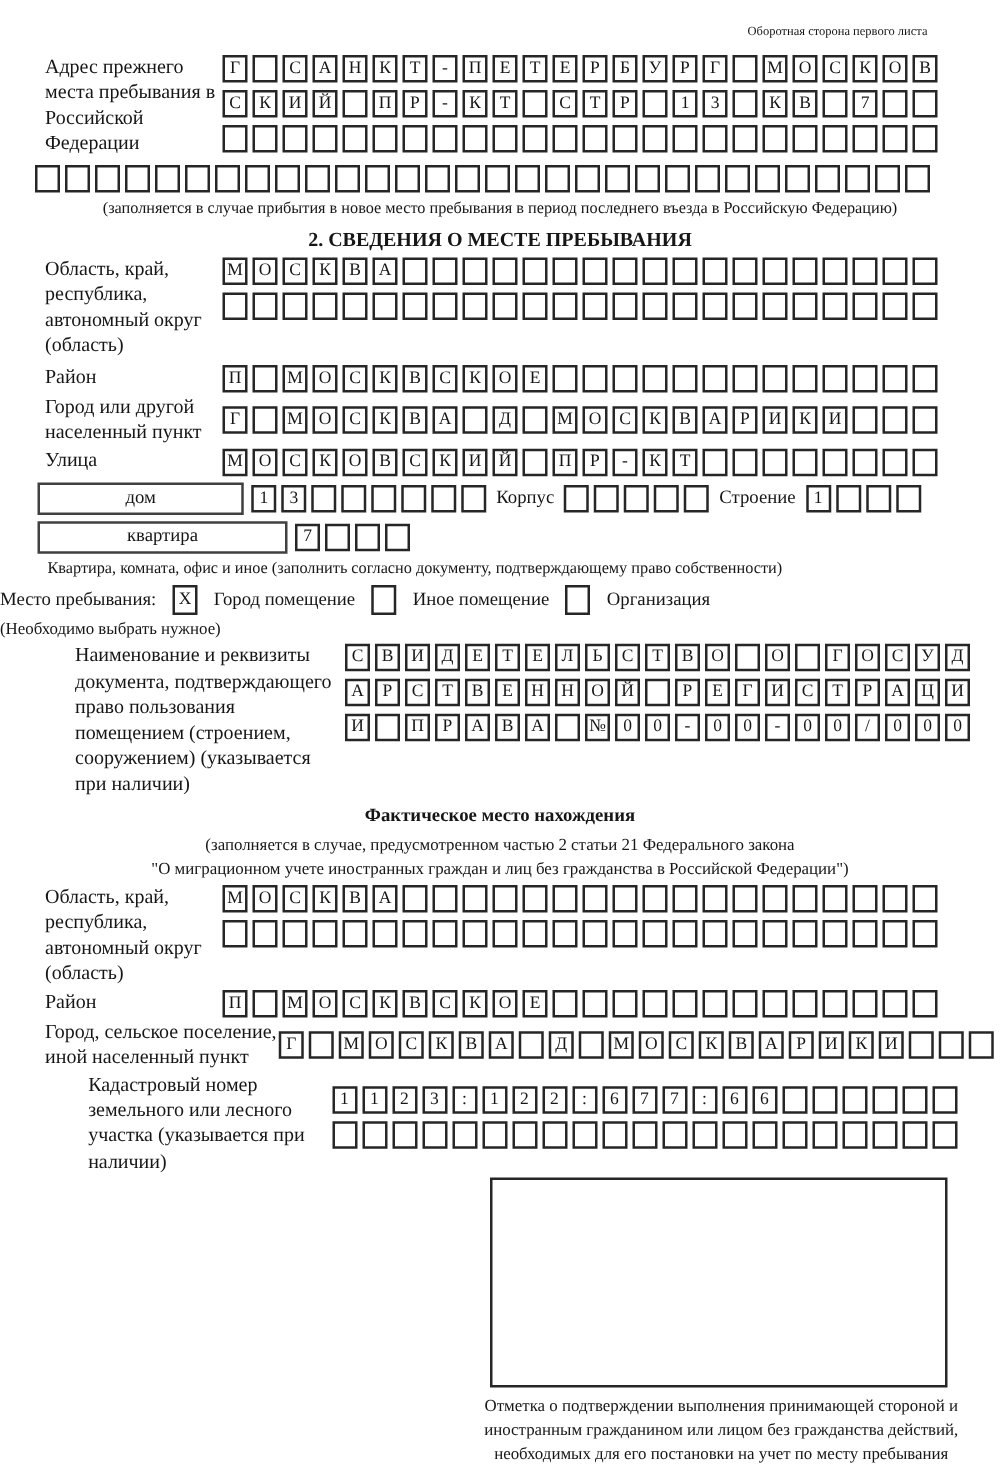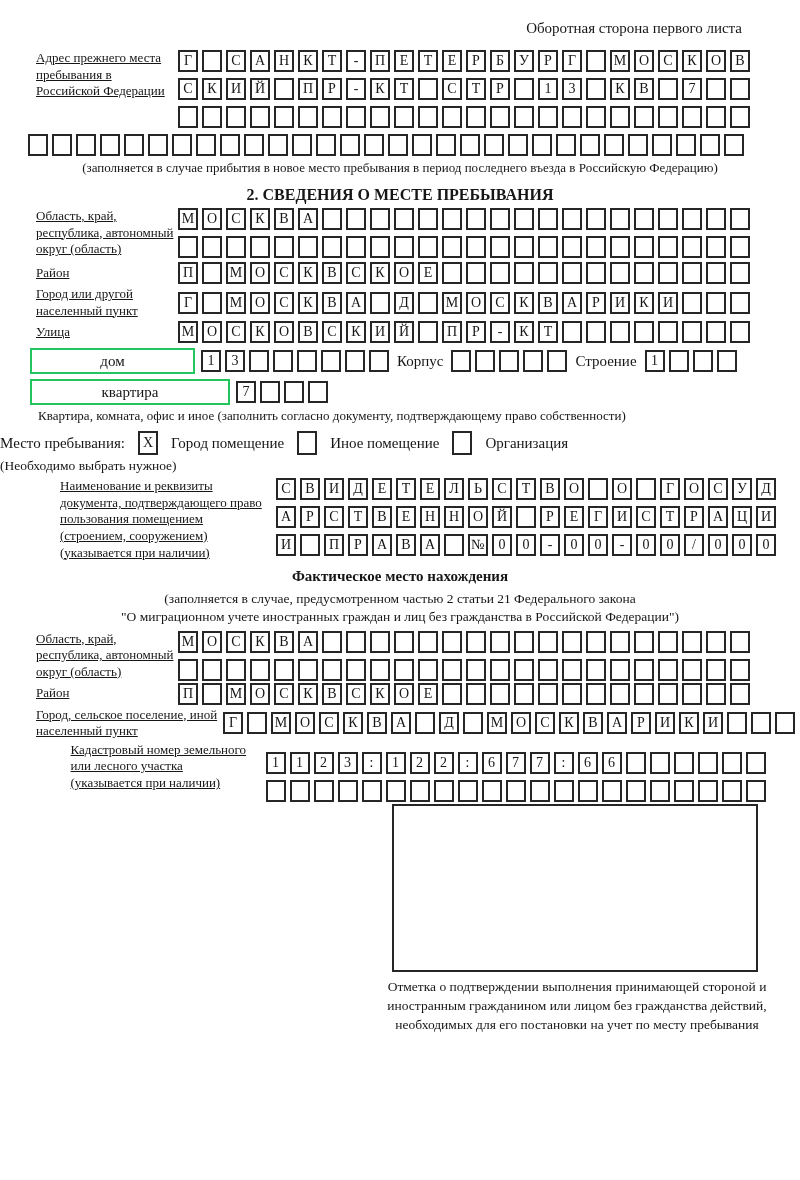--- a/index.html
+++ b/index.html
@@ -1,43 +1,43 @@
 <!DOCTYPE html>
 <html><head>
 <meta charset="utf-8">
 <style>
   html,body{margin:0;padding:0;background:#fff;}
   .page{
     position:relative;width:800px;height:1180px;box-sizing:border-box;
     background:#fff;color:#161616;overflow:hidden;
     font-family:"Liberation Serif","DejaVu Serif",serif;
   }
-  .header-note{margin-top:20px;padding-right:58px;text-align:right;font-size:15px;}
+  .header-note{margin-top:20px;padding-right:58px;text-align:right;font-size:10px;}
   .block{display:flex;align-items:flex-start;padding-left:36px;}
   .vcenter{align-items:center;}
-  .label{flex:none;width:142px;font-size:13px;line-height:1.28;text-decoration:underline;}
+  .label{flex:none;width:142px;font-size:16px;line-height:1.28;}
   .label.w185{width:187px;}
   .label.w208{width:208px;}
   .rows{display:flex;flex-direction:column;gap:6px;}
   .boxrow{display:flex;gap:4px;}
   .cell{
     flex:none;width:20px;height:22px;box-sizing:border-box;border:2px solid #262626;
     display:flex;align-items:center;justify-content:center;
     font-size:14px;line-height:1;background:#fff;
   }
   .fullrow{padding-left:28px;margin-top:6px;}
   .caption{font-size:13px;line-height:1.3;}
   .center{text-align:center;}
   .cap-block{margin-top:4px;}
   .sec-title{margin:9px 0 4px 0;text-align:center;font-weight:bold;font-size:16px;}
   .fact-title{margin-top:7px;text-align:center;font-weight:bold;font-size:15px;}
   .fact-note{text-align:center;font-size:13.5px;line-height:1.35;}
   .houserow{display:flex;align-items:center;gap:6px;padding-left:30px;margin-top:5px;}
   .fieldbox{
-    flex:none;box-sizing:border-box;border:2px solid #22c55e;height:26px;
+    flex:none;box-sizing:border-box;border:2px solid #404040;height:26px;
     display:flex;align-items:center;justify-content:center;font-size:15px;background:#fff;
   }
   .fb-dom{width:165px;}
   .fb-apt{width:200px;}
   .inline-label{font-size:15px;flex:none;padding:0 2px;}
   .cap-indent{padding-left:38px;margin-top:3px;}
   .placerow{display:flex;align-items:center;gap:13px;margin-top:6px;font-size:15px;}
   .checkbox{
     flex:none;width:20px;height:24px;box-sizing:border-box;border:2px solid #262626;
     display:flex;align-items:center;justify-content:center;font-size:14px;background:#fff;

